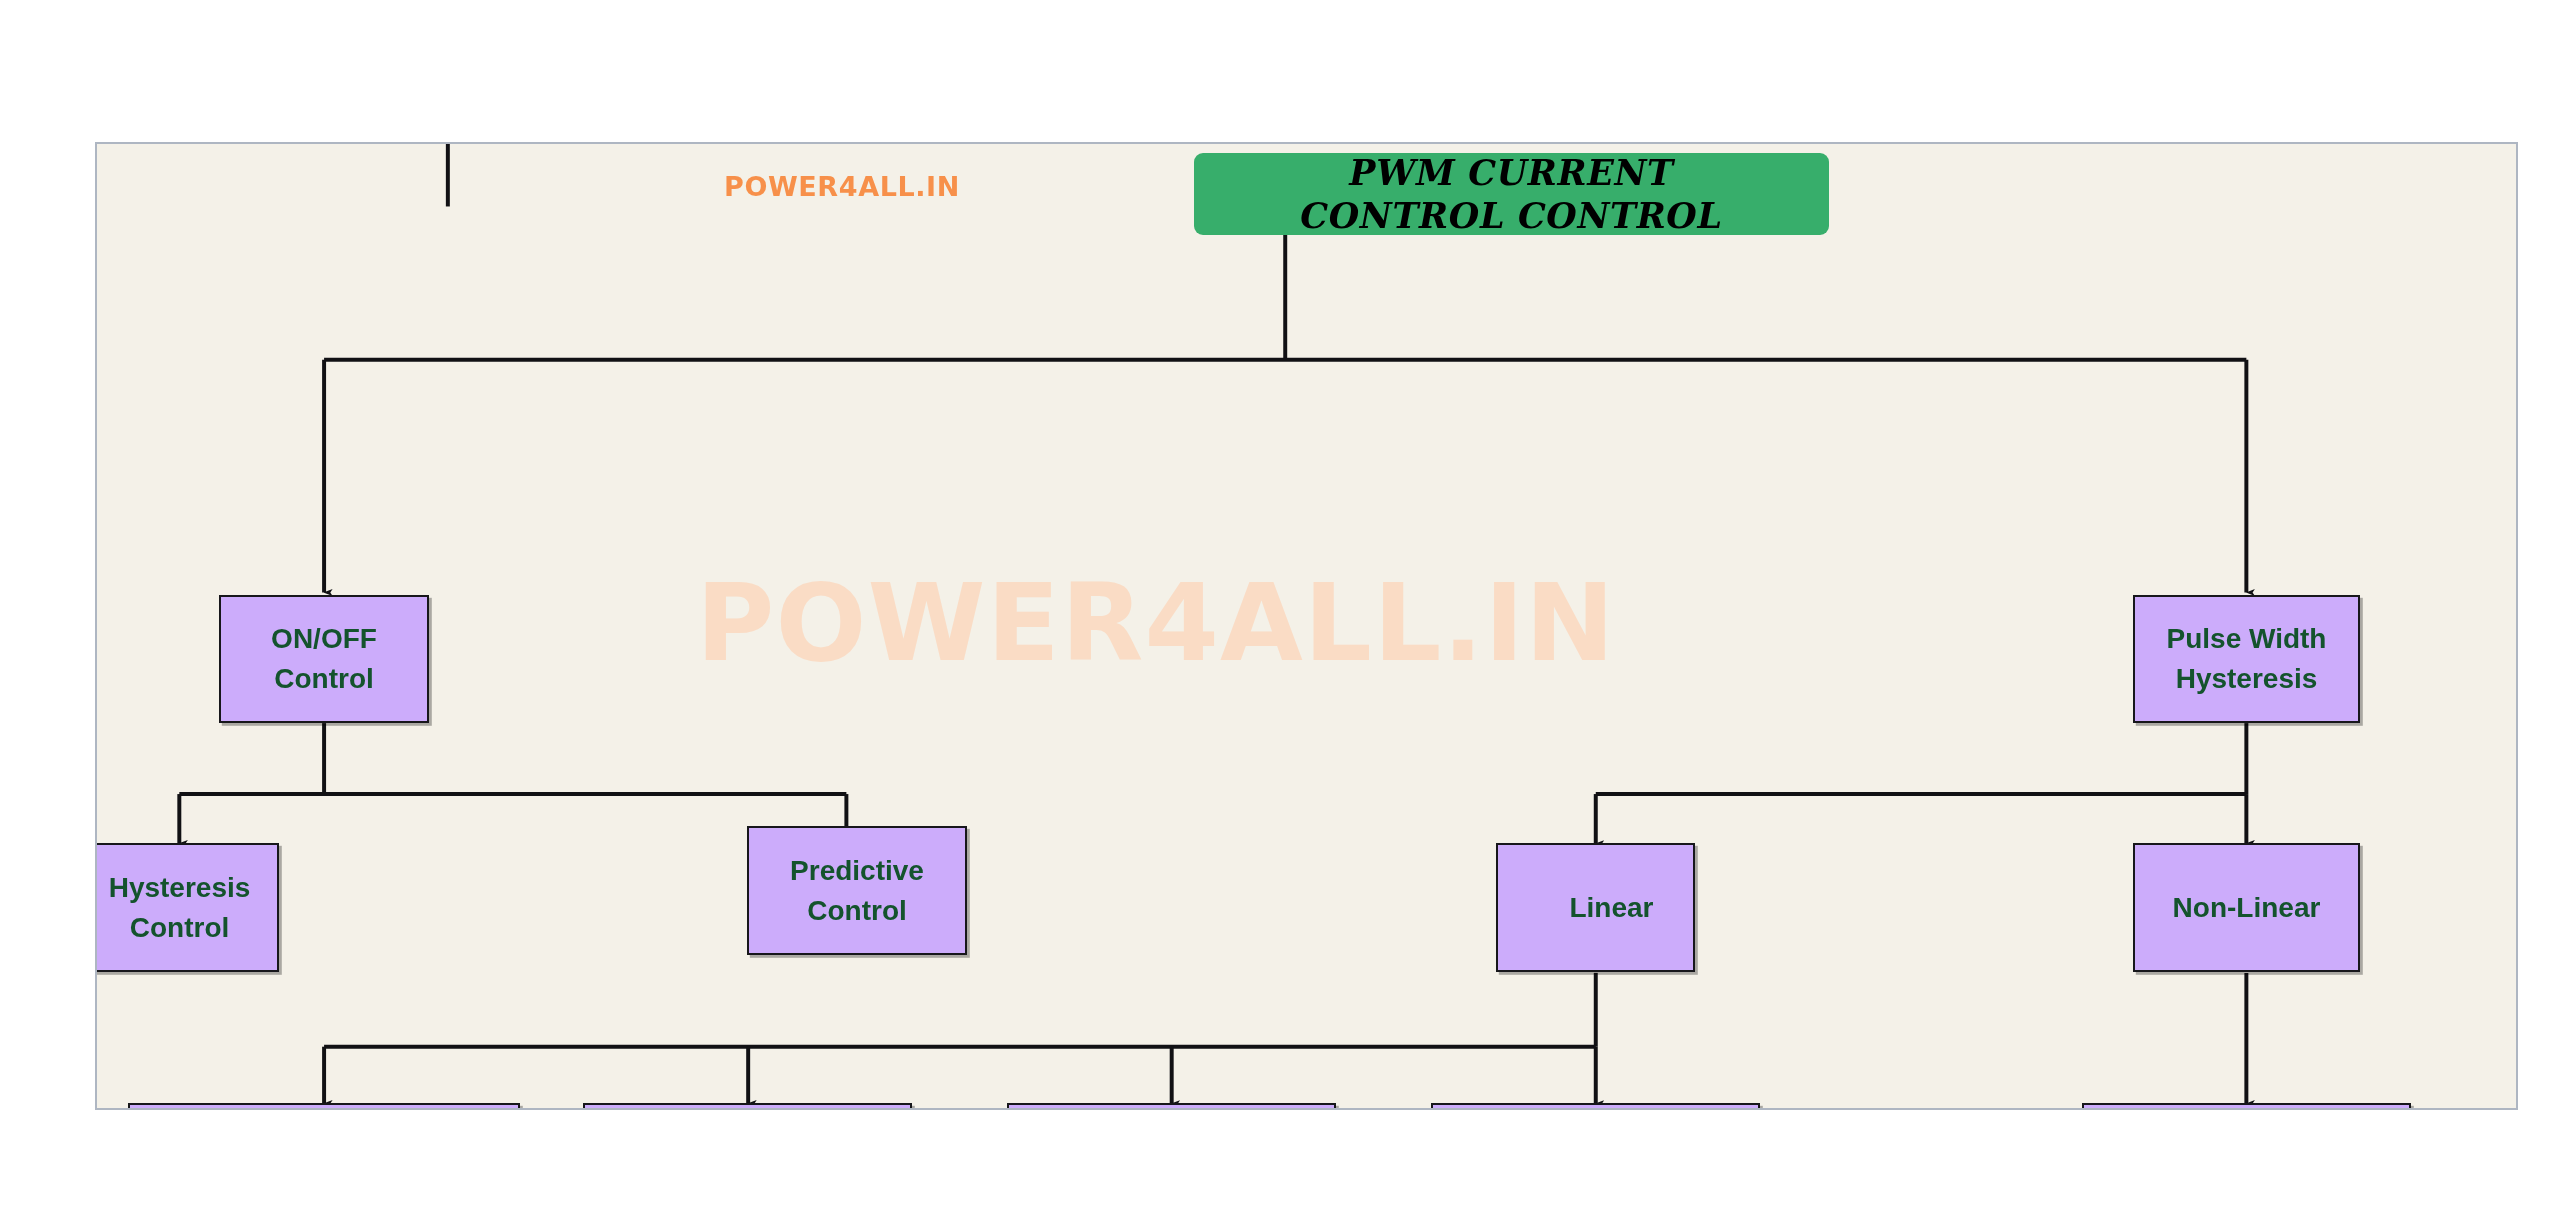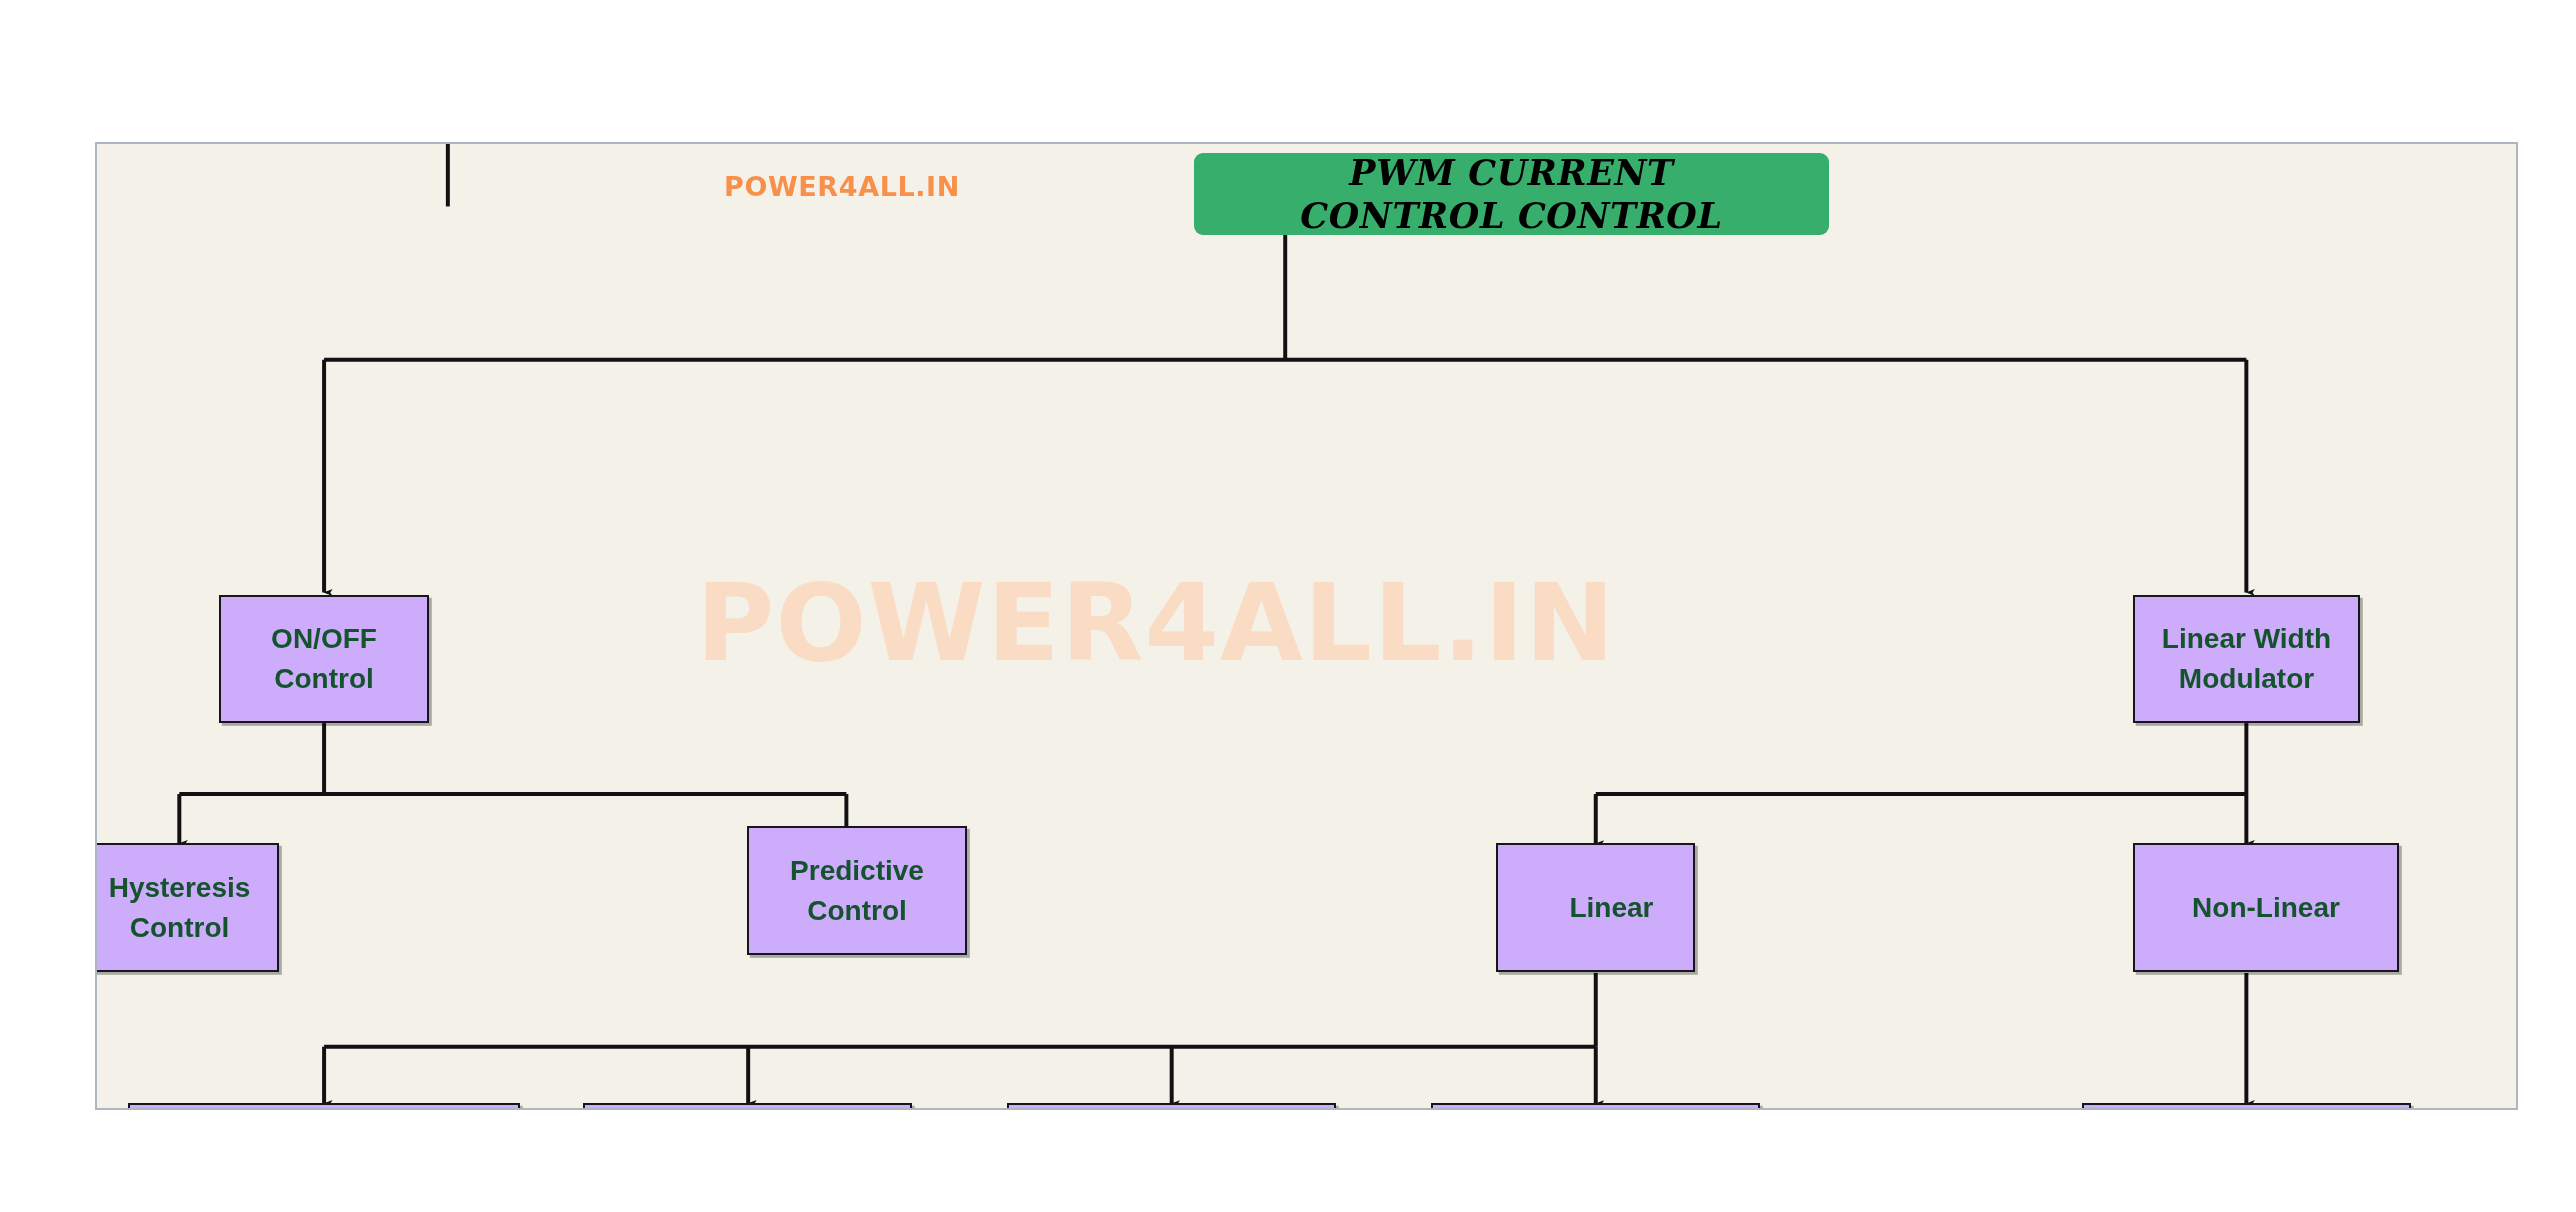--- a/index.html
+++ b/index.html
@@ -136,36 +136,36 @@
         <span>PWM CURRENT</span><br>
         <span>CONTROL CONTROL</span>
       </span>
     </div>
 
     <div class="node leafbox" style="left:122px; top:451px; width:210px; height:128px; font-size:28px;">
       <span class="lbl">ON/OFF Control</span>
     </div>
 
     <div class="node leafbox" style="left:2036px; top:451px; width:227px; height:128px; font-size:28px;">
-      <span class="lbl">Linear Width Modulator</span>
+      <span class="lbl">Pulse Width Hysteresis</span>
     </div>
 
     <div class="node leafbox" style="left:-17px; top:699px; width:199px; height:129px; font-size:28px;">
       <span class="lbl">Hysteresis Control</span>
     </div>
 
     <div class="node leafbox" style="left:650px; top:682px; width:220px; height:129px; font-size:28px;">
       <span class="lbl">Predictive Control</span>
     </div>
 
     <div class="node leafbox" style="left:1399px; top:699px; width:199px; height:129px; font-size:28px;padding-left:32px;">
       <span class="lbl">Linear</span>
     </div>
 
-    <div class="node leafbox" style="left:2036px; top:699px; width:266px; height:129px; font-size:28px;">
+    <div class="node leafbox" style="left:2036px; top:699px; width:227px; height:129px; font-size:28px;">
       <span class="lbl">Non-Linear</span>
     </div>
 
     <div class="node leafbox" style="left:31px; top:959px; width:392px; height:131px; font-size:28px;">
       
     </div>
 
     <div class="node leafbox" style="left:486px; top:959px; width:329px; height:131px; font-size:28px;">
       
     </div>

